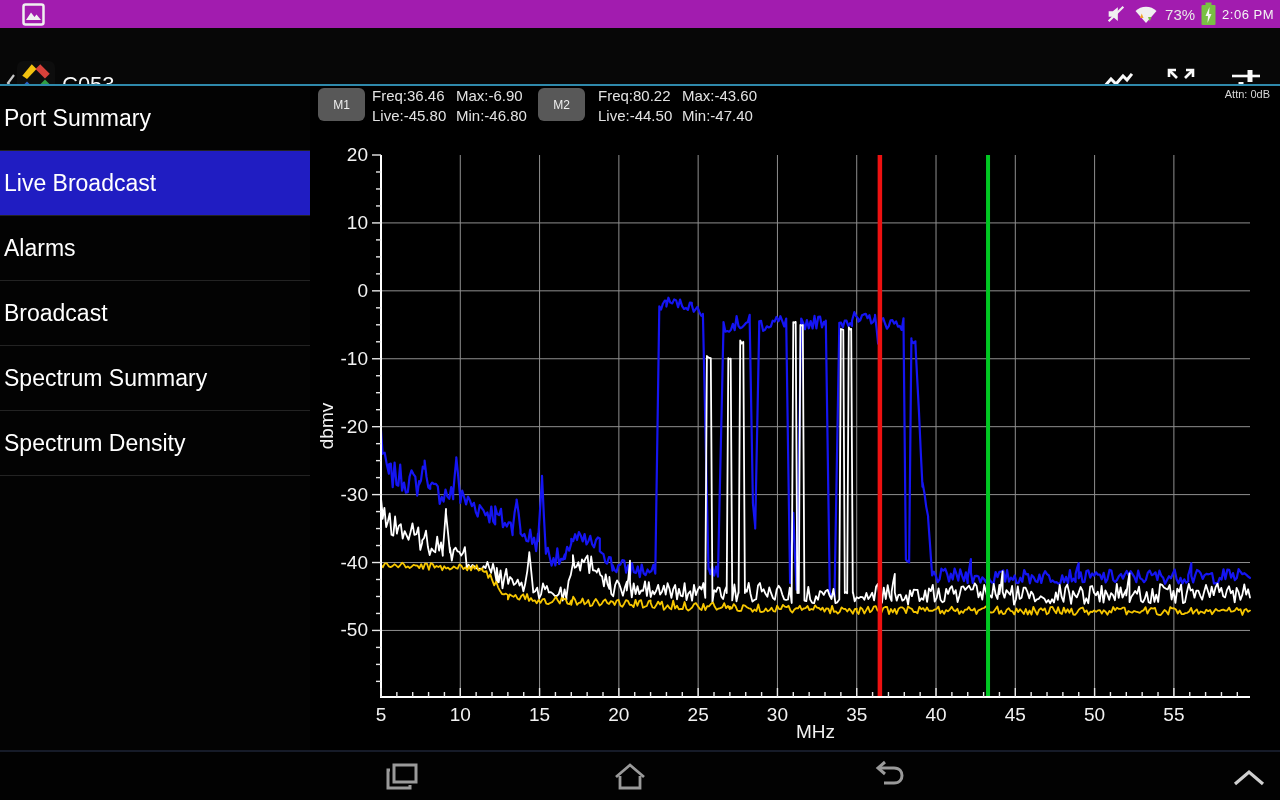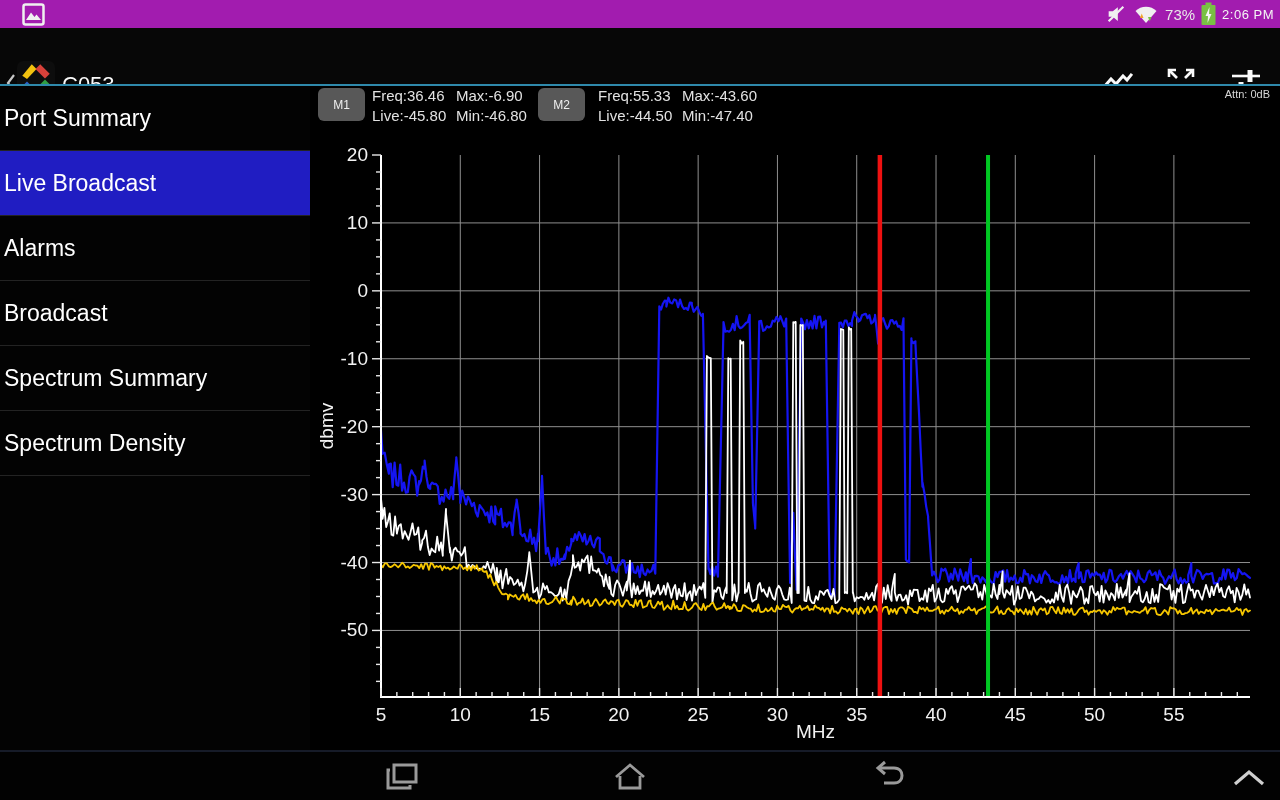--- a/index.html
+++ b/index.html
@@ -125,21 +125,21 @@
   <div class="readout" style="left:62px">
     <div><span>Freq:</span><span>36.46</span></div>
     <div><span>Max:</span><span>-6.90</span></div>
     <div><span>Live:</span><span>-45.80</span></div>
     <div><span>Min:</span><span>-46.80</span></div>
   </div>
   <div class="marker-chip" style="left:228px">
       <span>M2</span>
     </div>
   <div class="readout" style="left:288px">
-    <div><span>Freq:</span><span>55.33</span></div>
+    <div><span>Freq:</span><span>80.22</span></div>
     <div><span>Max:</span><span>-43.60</span></div>
     <div><span>Live:</span><span>-44.50</span></div>
     <div><span>Min:</span><span>-47.40</span></div>
   </div>
   <span id="attn">Attn: 0dB</span>
 </div>
 
 <div id="chart">
   <svg width="970" height="625" viewBox="310 125 970 625">
       <g stroke="#8f8f8f" stroke-width="1">

